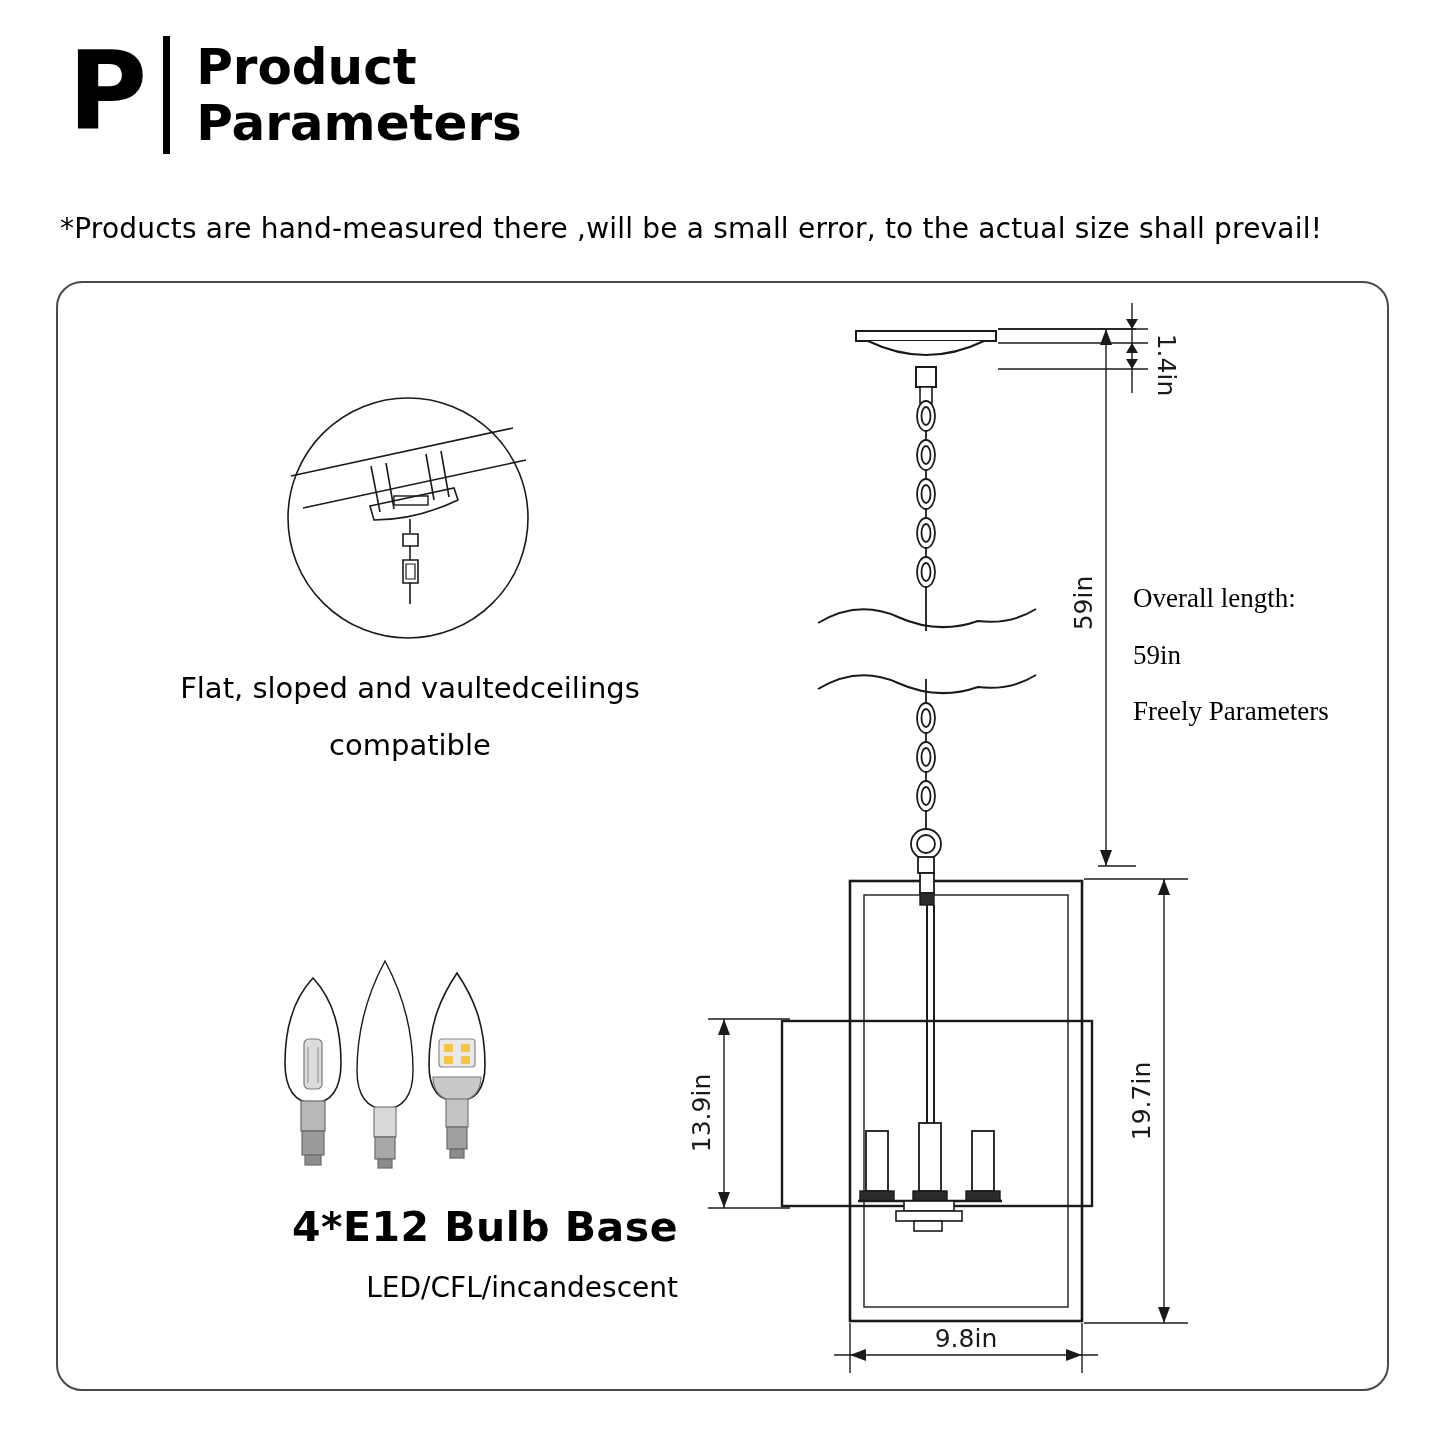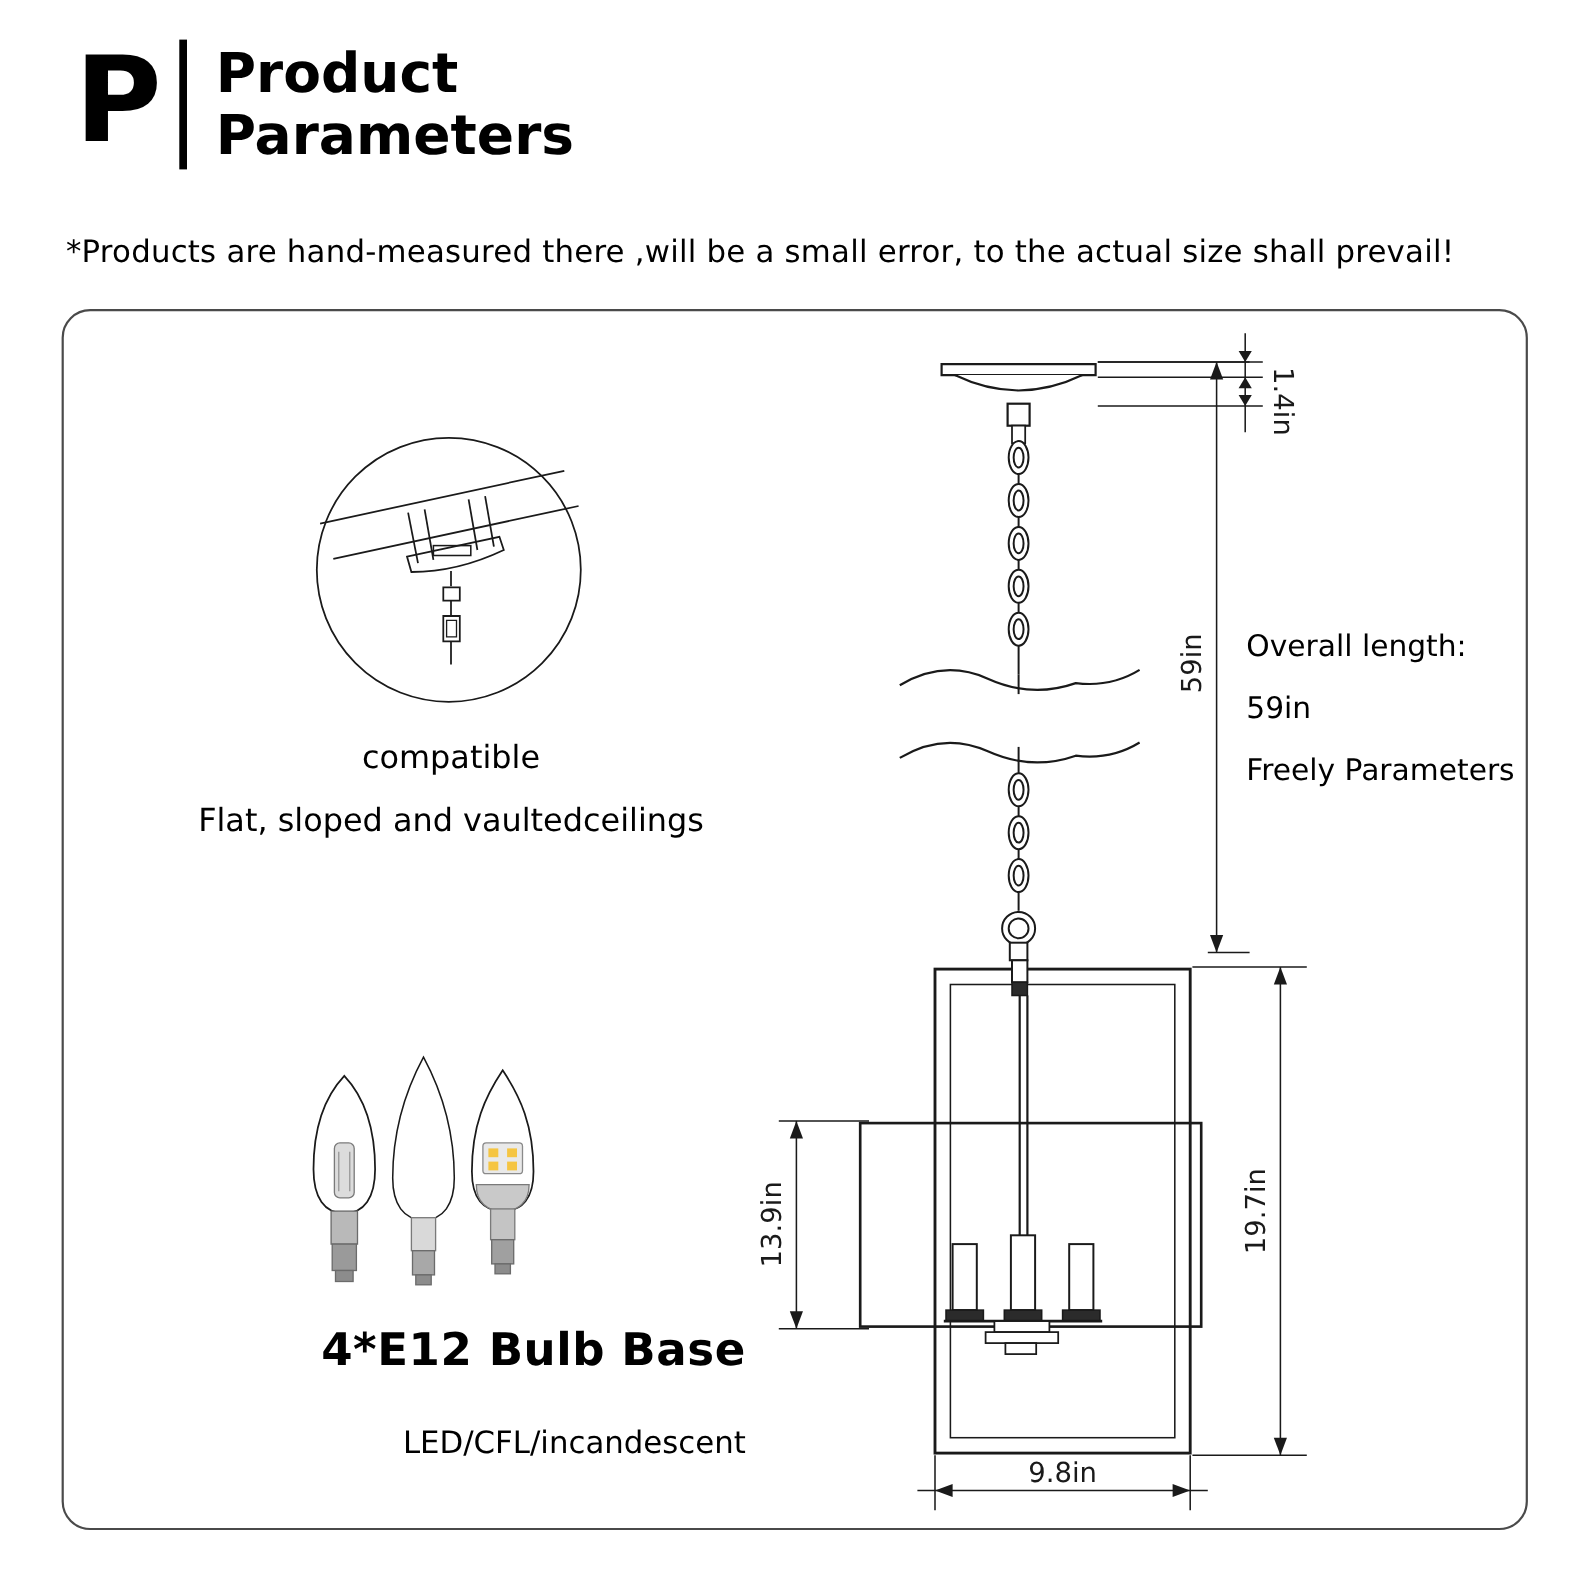--- a/index.html
+++ b/index.html
@@ -90,30 +90,31 @@
     width: 560px;
     text-align: right;
   }
   .bulb-caption .title {
     font-size: 41px;
     font-weight: bold;
     letter-spacing: 0.5px;
   }
   .bulb-caption .sub {
     font-size: 28px;
-    margin-top: 44px;
+    margin-top: 20px;
   }
 
   
   .overall-text {
     position: absolute;
     left: 1075px;
-    top: 277px;
+    top: 287px;
     font-size: 27px;
     line-height: 2.1;
+    font-family: Liberation Serif, serif;
   }
 
   svg { display: block; }
   .ln { stroke: #1a1a1a; fill: none; }
 </style>
 </head>
 <body>
 
 <div class="header">
   <div class="header-letter">P</div>
@@ -144,22 +145,22 @@
 
       <path class="ln" d="M152 131 L152 145" stroke-width="1.6"></path>
       <path class="ln" d="M145 146 L160 146 L160 158 L145 158 Z" stroke-width="1.6"></path>
       <line class="ln" x1="152" y1="158" x2="152" y2="172" stroke-width="1.6"></line>
       <path class="ln" d="M145 172 L160 172 L160 195 L145 195 Z" stroke-width="1.6"></path>
       <path class="ln" d="M148 176 L157 176 L157 191 L148 191 Z" stroke-width="1.2"></path>
       <line class="ln" x1="152" y1="195" x2="152" y2="216" stroke-width="1.6"></line>
     </svg>
 
     <div class="ceiling-caption">
+      <div>Flat, sloped and vaultedceilings</div>
       <div>compatible</div>
-      <div>Flat, sloped and vaultedceilings</div>
     </div>
 
     <svg width="300" height="260" viewBox="0 0 300 260" style="position:absolute;left:175px;top:660px;">
 
       <g>
         <path class="ln" d="M52 120 C52 78 64 52 80 35 C96 52 108 78 108 120 C108 146 98 160 80 160 C62 160 52 146 52 120 Z" stroke-width="1.6" fill="#fdfdfd"></path>
         <rect x="68" y="158" width="24" height="30" fill="#b9b9b9" stroke="#6b6b6b" stroke-width="1.2"></rect>
         <rect x="69" y="188" width="22" height="24" fill="#9a9a9a" stroke="#6b6b6b" stroke-width="1.2"></rect>
         <rect x="72" y="212" width="16" height="10" fill="#8c8c8c" stroke="#6b6b6b" stroke-width="1.2"></rect>
         <rect x="71" y="96" width="18" height="50" rx="5" fill="#dcdcdc" stroke="#7a7a7a" stroke-width="1.2"></rect>

